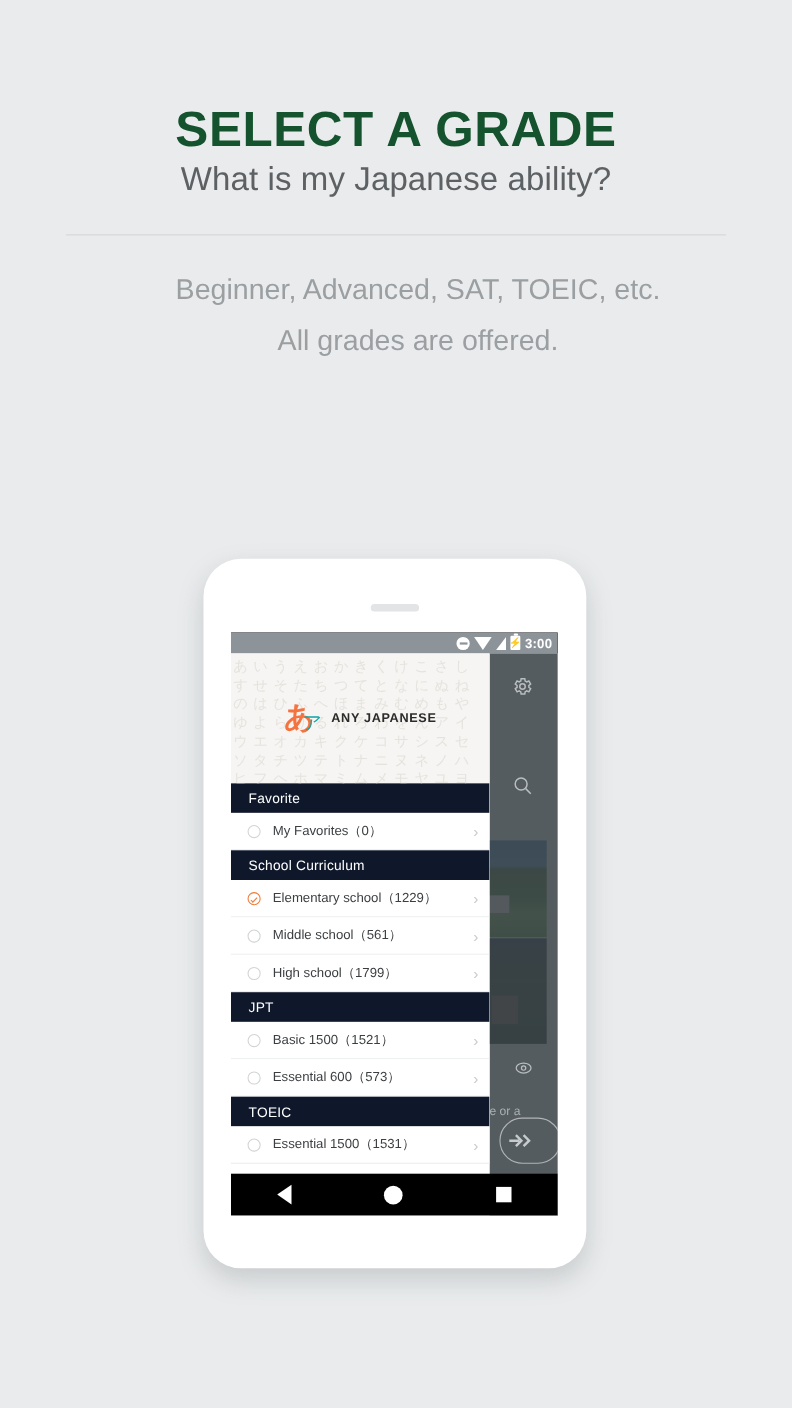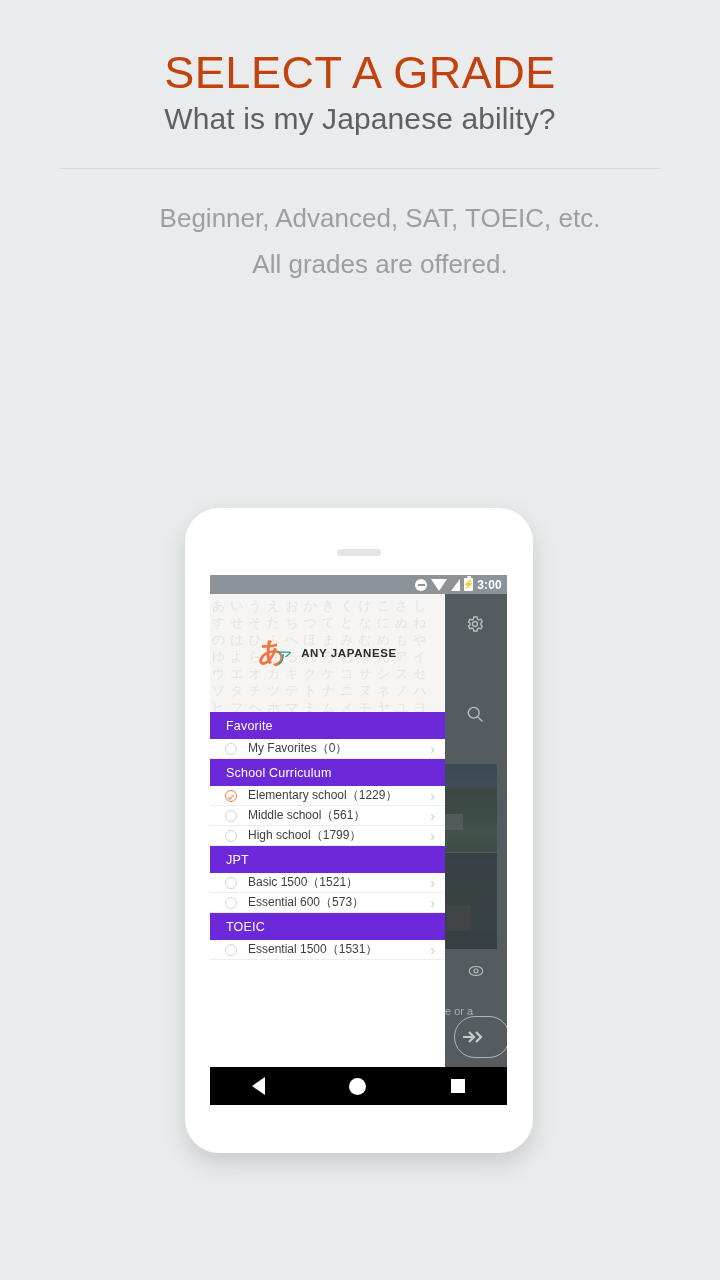--- a/index.html
+++ b/index.html
@@ -7,24 +7,24 @@
     width: 720px; height: 1280px;
     background: #e9ebec;
     font-family: "Liberation Sans", sans-serif;
     overflow: hidden;
   }
   .page { position: relative; width: 720px; height: 1280px; }
 
   
   .promo { position: absolute; top: 0; left: 0; width: 720px; text-align: center; }
   .promo-title {
-    margin-top: 43px;
-    color: #c2410c;
+    margin-top: 88px;
+    color: #14532d;
     font-size: 45px;
-    font-weight: normal;
+    font-weight: bold;
     line-height: 59px;
     letter-spacing: 0.5px;
   }
   .promo-title .l2 { display: block; }
   .promo-sub {
     color: #5e6164;
     font-size: 30px;
     font-weight: 400;
     letter-spacing: 0.1px;
   }
@@ -175,26 +175,26 @@
   .logo-ka {
     position: absolute; left: 17px; top: 9px;
     color: #17a5a5; font-size: 17px;
     font-family: "DejaVu Sans", sans-serif;
   }
   .logo-text {
     color: #2b2b2b; font-size: 11.5px; font-weight: bold; letter-spacing: 0.6px;
   }
 
   .sec-head {
-    height: 27px; background: #6d28d9;
+    height: 27px; background: #0f172a;
     display: flex; align-items: center; padding-left: 16px;
     color: #fff; font-size: 12.5px; letter-spacing: 0.2px;
   }
   .row {
-    height: 20px; background: #fff;
+    height: 34px; background: #fff;
     display: flex; align-items: center;
     padding: 0 10px 0 15px;
     border-bottom: 1px solid #eceded;
   }
   .radio {
     width: 12px; height: 12px; border-radius: 50%;
     border: 1.4px solid #d2d4d5; flex: 0 0 auto;
   }
   .radio.on { border-color: #ef7c3c; position: relative; }
   .radio.on::after {

